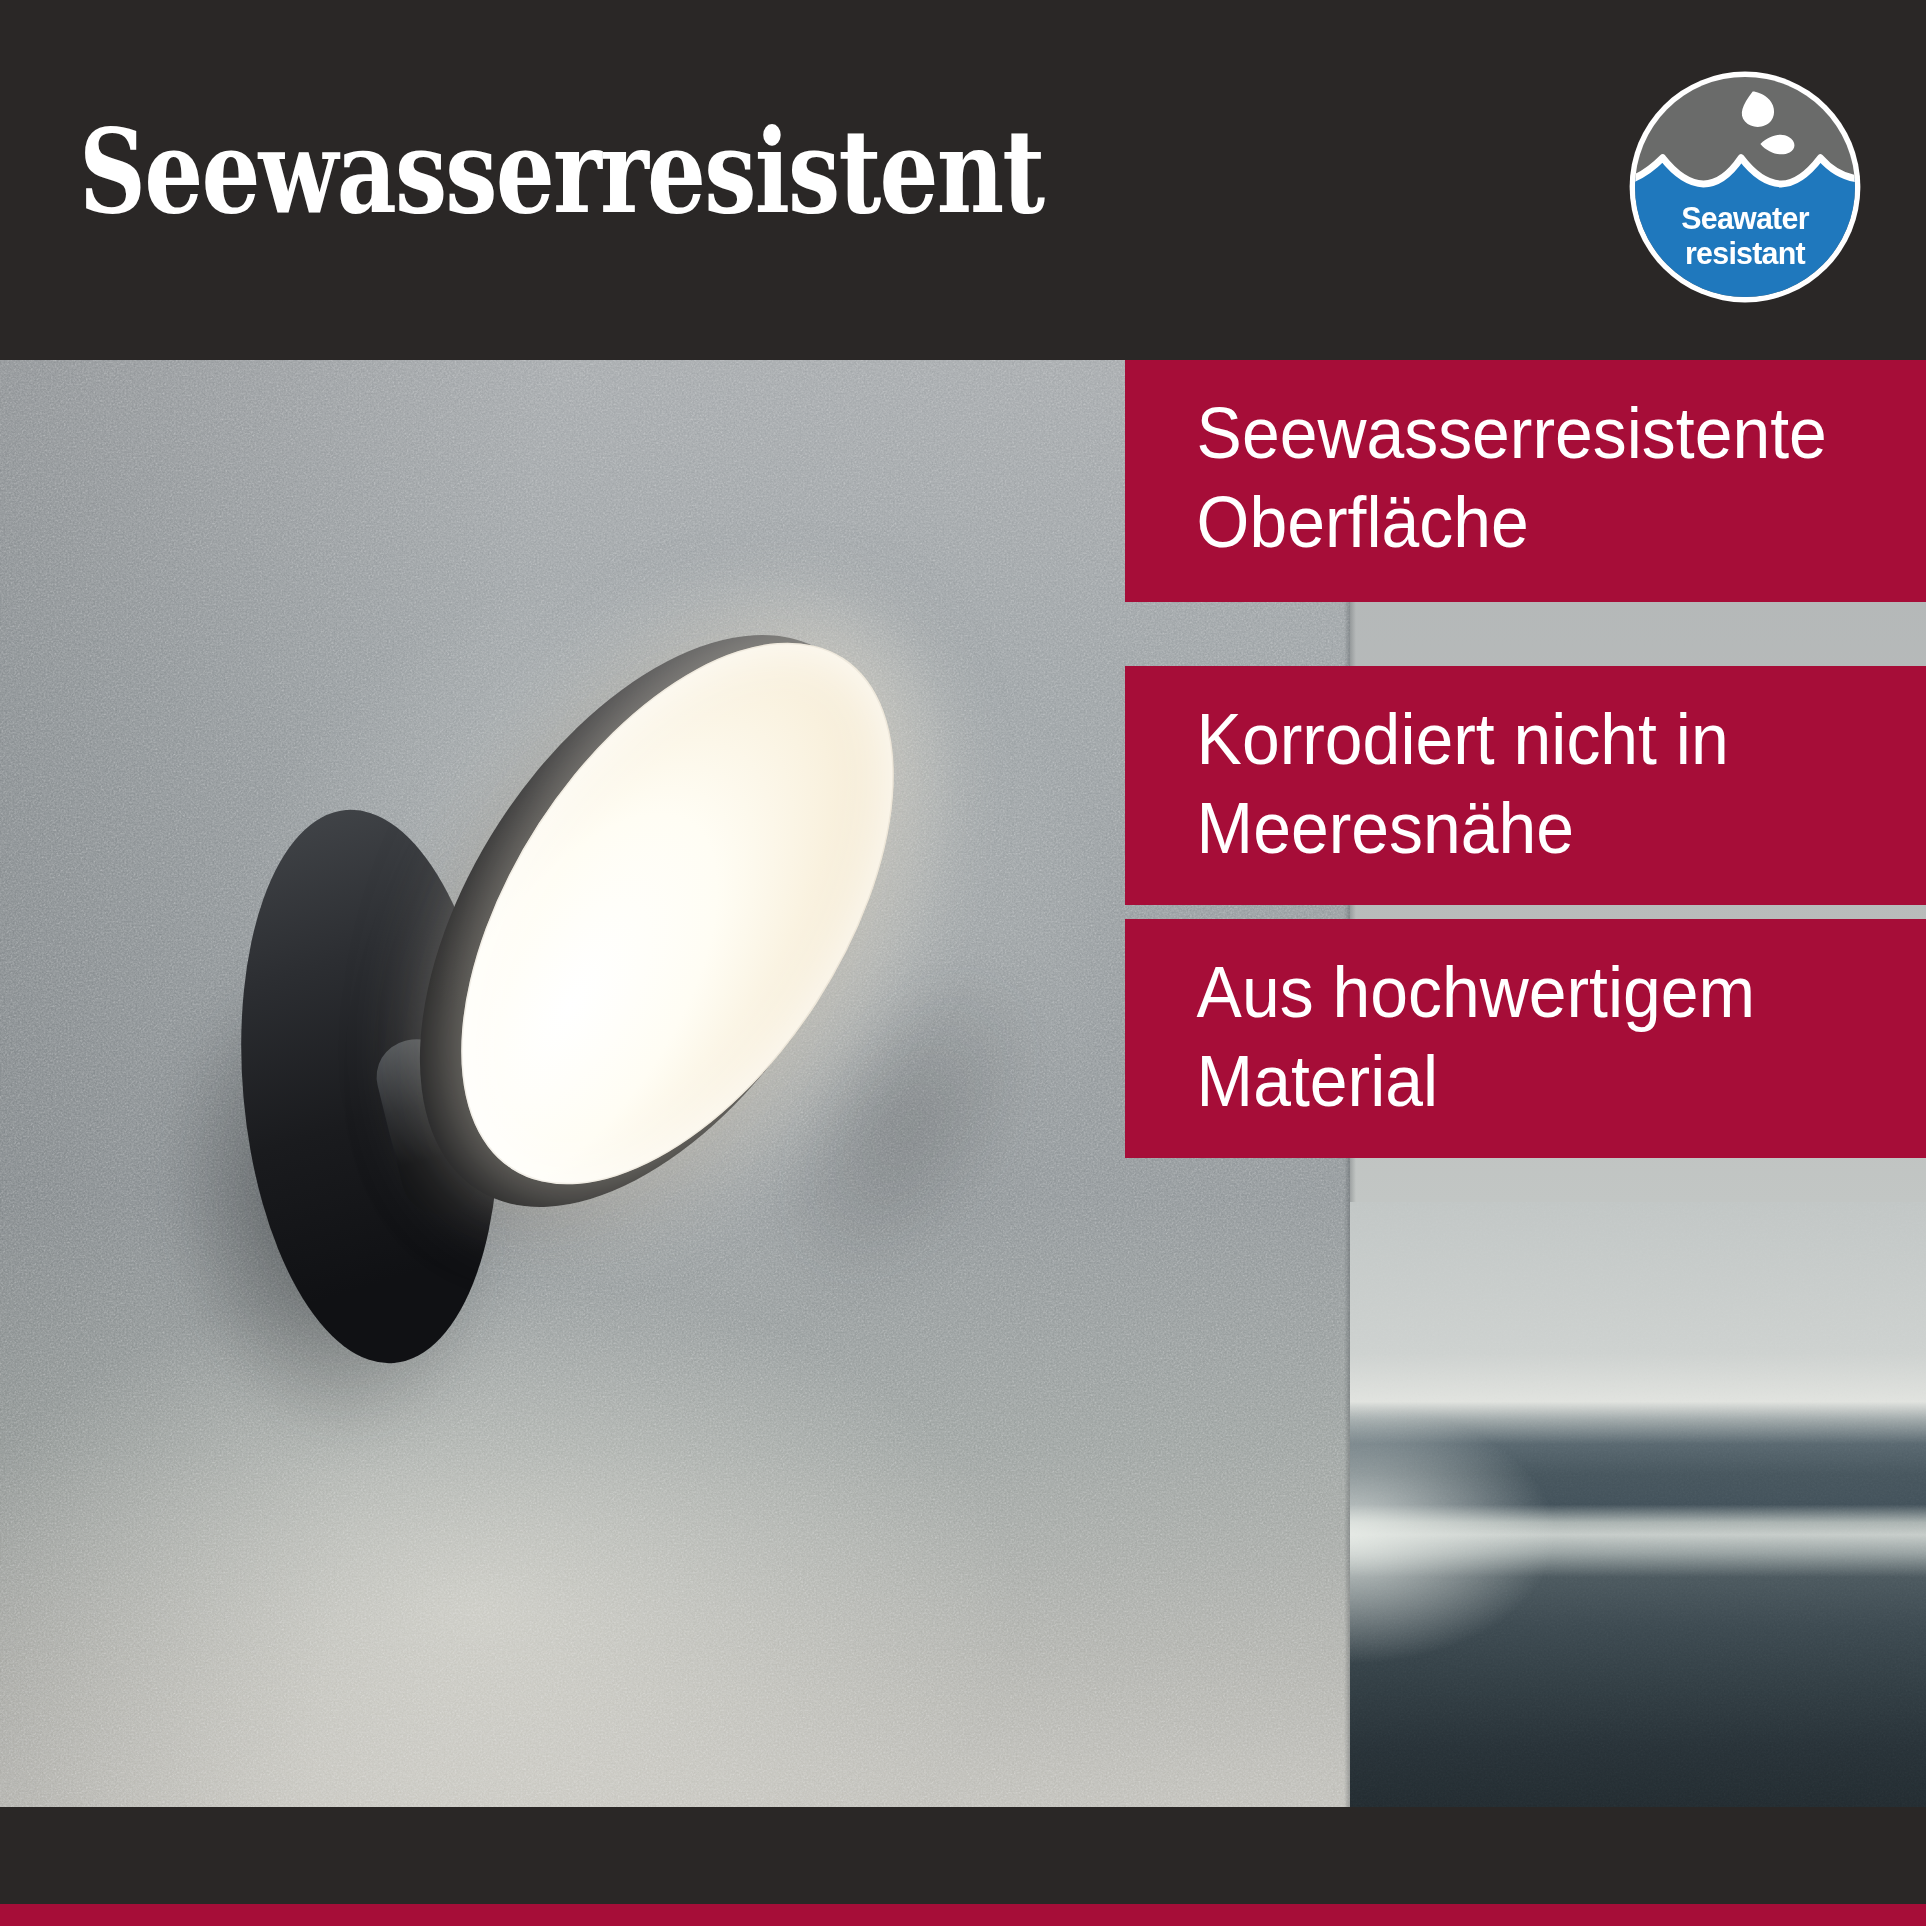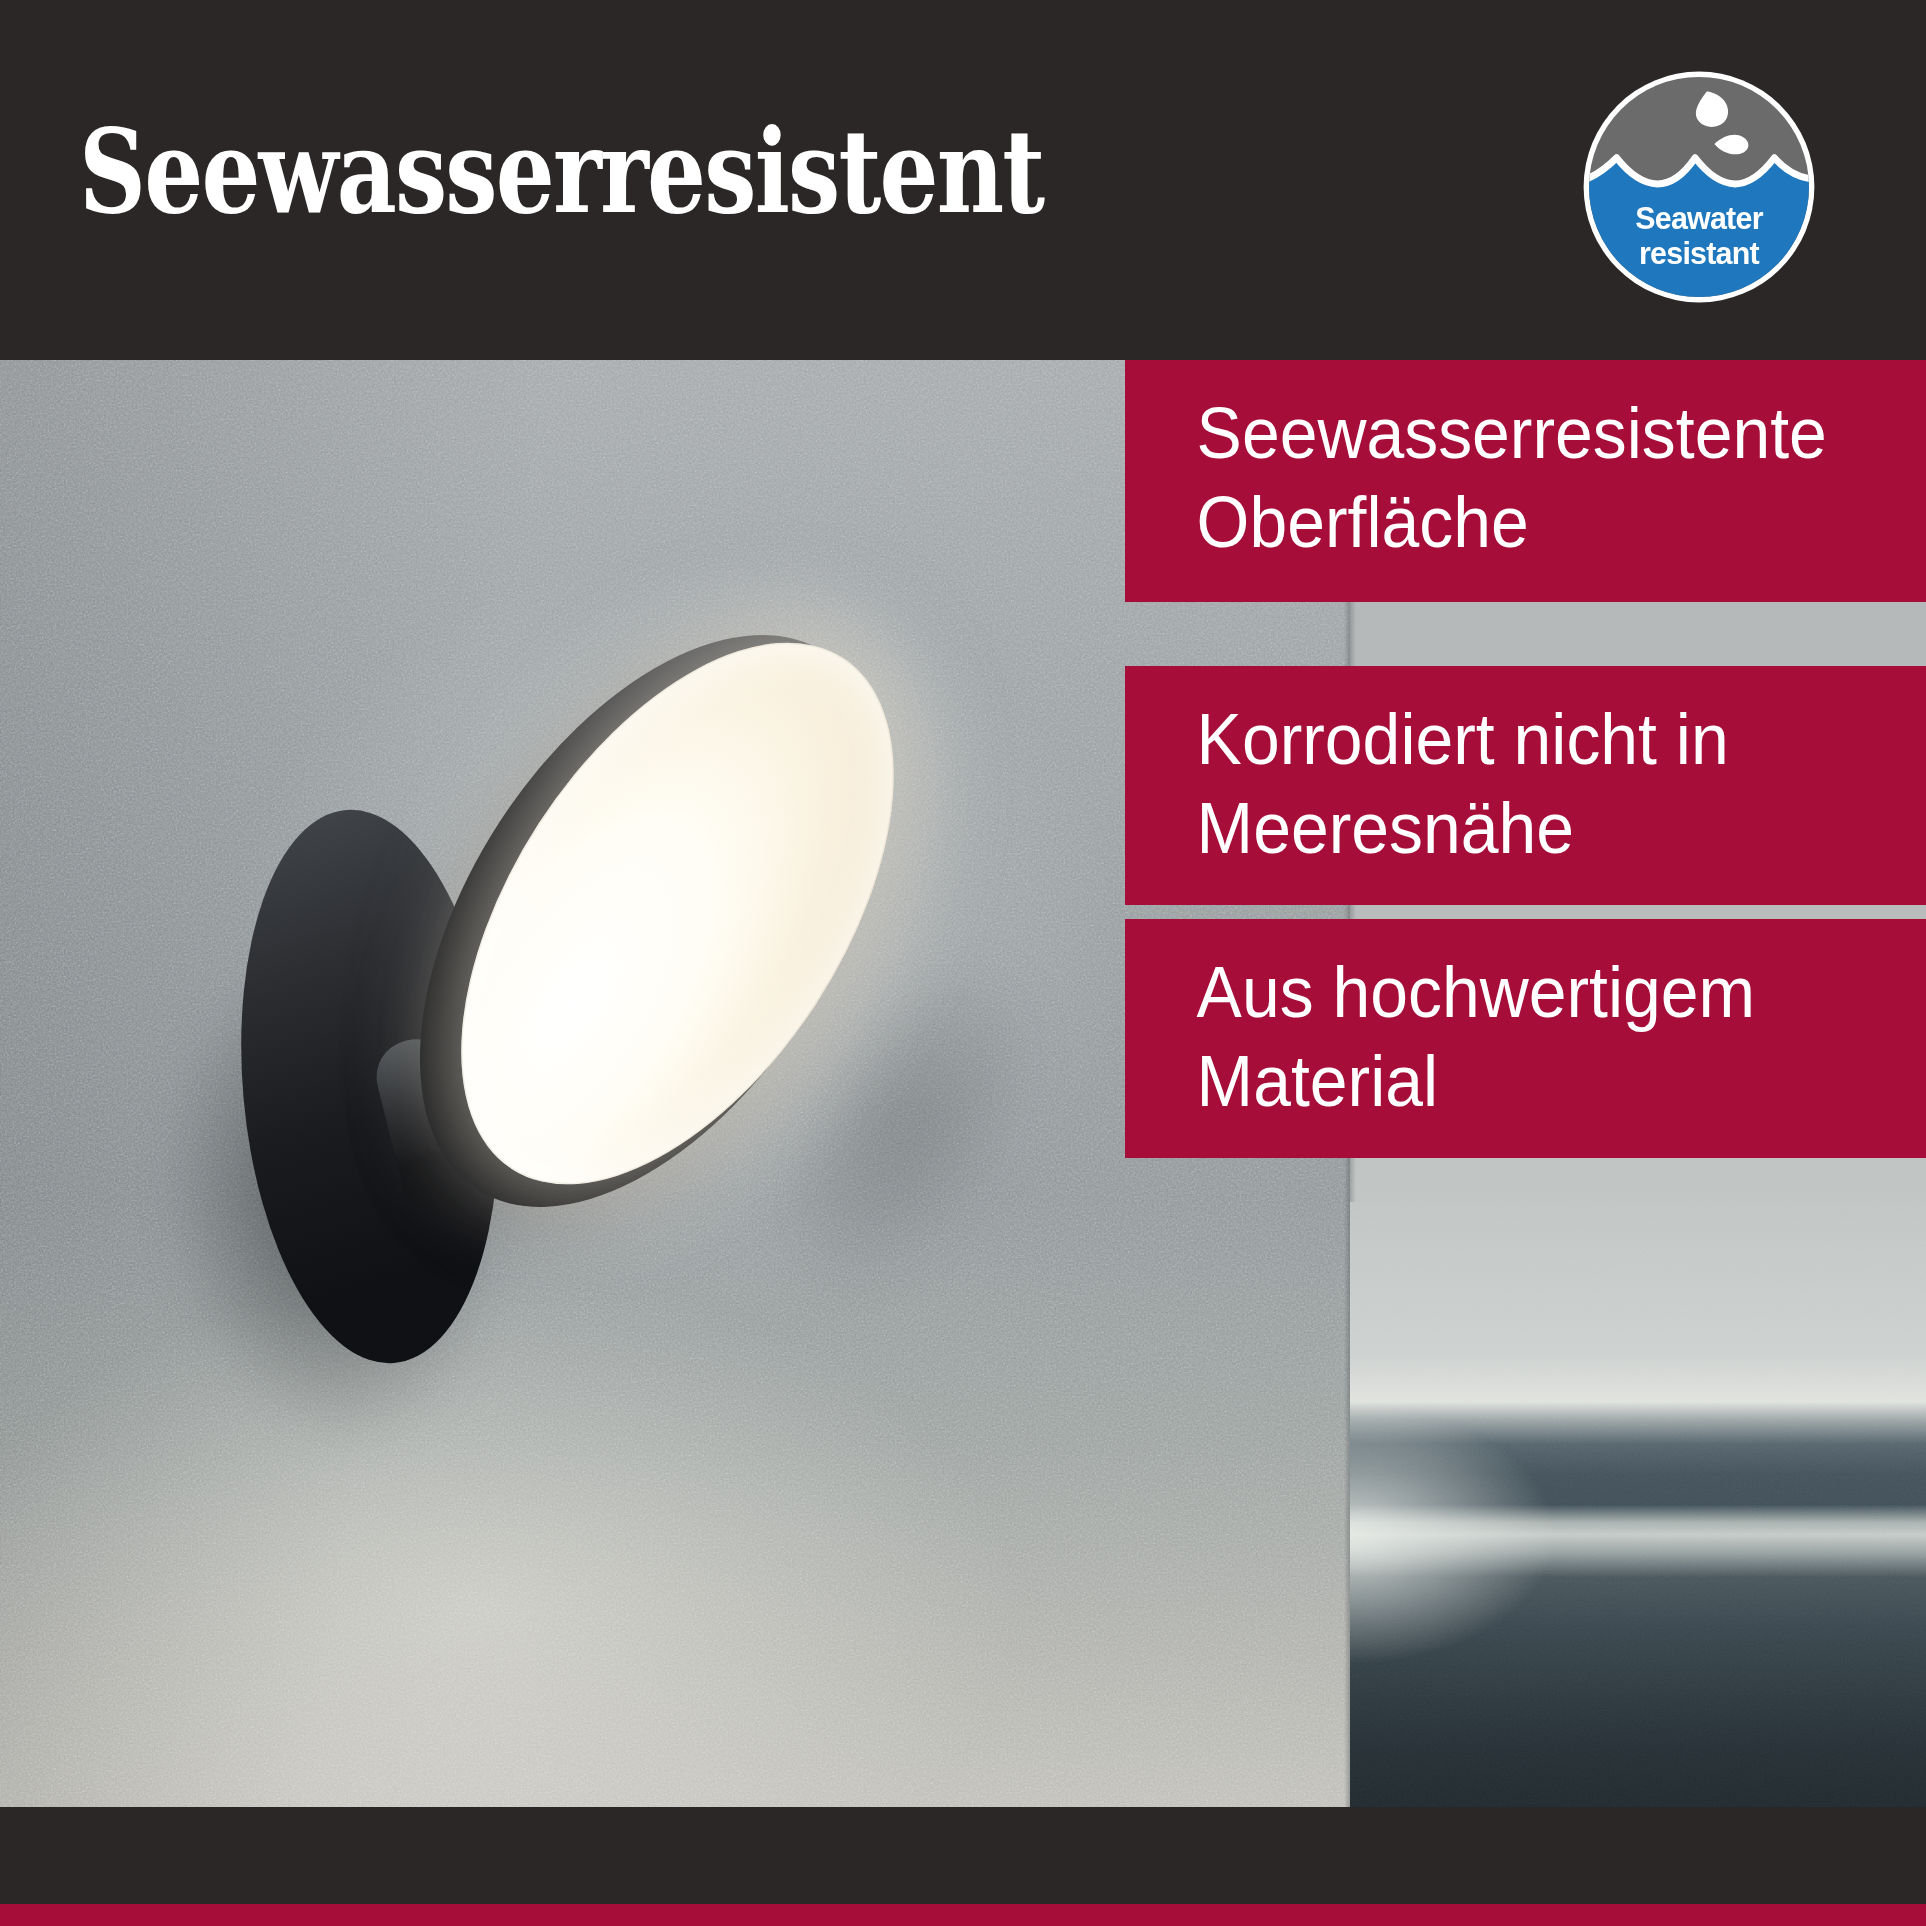--- a/index.html
+++ b/index.html
@@ -20,21 +20,21 @@
   
   .title{
     position:absolute;left:79px;top:113px;
     font-family:"DejaVu Serif",serif;font-weight:bold;
     font-size:116px;line-height:116px;letter-spacing:-2.3px;
     color:var(--color-text-light,#fff);
     transform:scaleX(.80);transform-origin:left top;white-space:nowrap;
   }
 
   
-  .badge{position:absolute;left:1579px;top:67px;width:240px;height:240px}
+  .badge{position:absolute;left:1625px;top:67px;width:240px;height:240px}
   .badge svg{position:absolute;left:0;top:0;width:100%;height:100%}
   .badge-text{
     position:absolute;left:0;top:134px;width:100%;text-align:center;
     font-weight:bold;font-size:32px;line-height:35px;color:#fff;
     transform:scaleX(.95);transform-origin:center top;letter-spacing:-0.8px;
   }
 
   
   .photo{position:absolute;left:0;top:360px;width:1926px;height:1447px;overflow:hidden}
 

